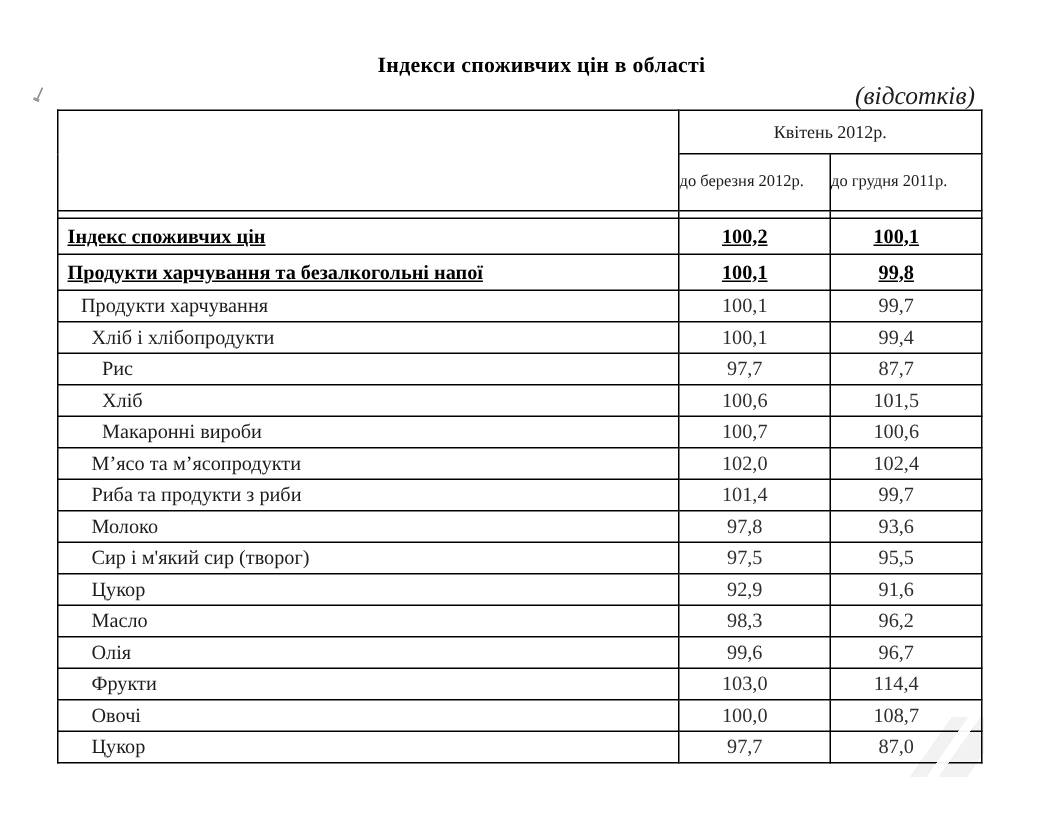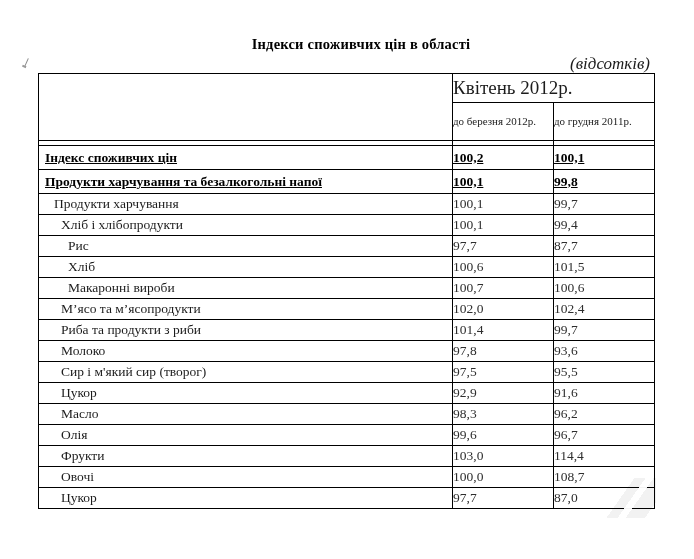--- a/index.html
+++ b/index.html
@@ -52,23 +52,23 @@
     border: 1px solid #000;
     padding: 0;
     overflow: hidden;
     white-space: nowrap;
   }
 
   td.corner-cell { height: 66px; }
 
   td.period-cell {
     height: 28px;
-    text-align: left;
-    vertical-align: middle;
-    font-size: 19px;
+    text-align: center;
+    vertical-align: middle;
+    font-size: 12px;
     margin-top: 43px;
   }
   td.colhead-cell {
     height: 37px;
     vertical-align: middle;
     font-size: 11px;
     line-height: 1.3;
     white-space: normal;
     padding: 0 10px;
   }
@@ -78,21 +78,21 @@
     padding: 0;
     line-height: 0;
     font-size: 0;
   }
 
   tbody td.label-cell {
     vertical-align: middle;
     color: #1c1c1c;
   }
   tbody td.num-cell {
-    text-align: left;
+    text-align: center;
     padding-right: 13px;
     vertical-align: middle;
     color: #2e2e2e;
     margin-top: 12px;
   }
   tbody tr { height: 21px; }
   tbody tr.bold { height: 24px; }
   tbody tr.bold td.label-cell,
   tbody tr.bold td.num-cell {
     font-weight: bold;

